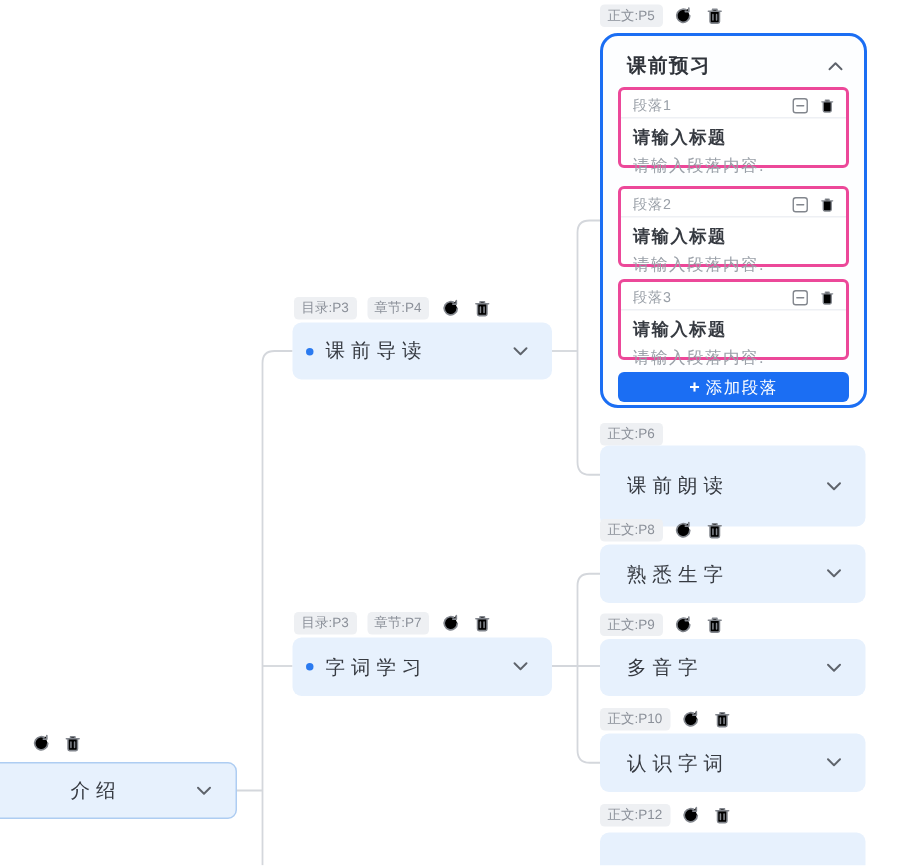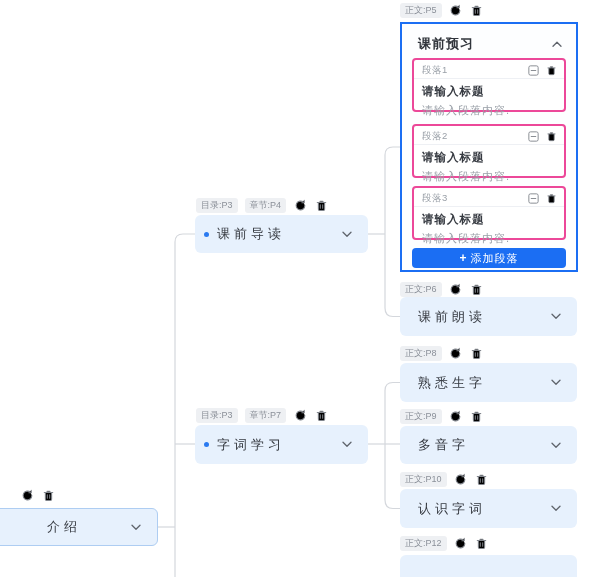--- a/index.html
+++ b/index.html
@@ -20,21 +20,21 @@
         padding:0 16px 0 18px;box-sizing:border-box;}
   .pill.bulleted{padding-left:9px;}
   .pill-label{font-size:13px;letter-spacing:4px;color:#363a41;white-space:nowrap;}
   .chev{margin-left:auto;color:#5f646c;display:flex;flex:none;}
   .chev svg{width:10px;height:7px;display:block;}
   .dot{width:5px;height:5px;border-radius:50%;background:#2a7af0;margin-right:8px;flex:none;}
   .pill.intro{border:1px solid #aecdf2;padding-left:76px;}
 
   
   .card{position:absolute;left:400px;top:22px;width:178px;height:250px;background:#fdfeff;
-        border:2px solid #1b6ef3;border-radius:0;box-sizing:border-box;}
+        border:2px solid #1b6ef3;border-radius:12px;box-sizing:border-box;}
   .card-header{display:flex;align-items:center;padding:11px 14px 0 16px;}
   .card-title{font-size:13px;font-weight:700;letter-spacing:1px;color:#30343b;}
   .para{position:absolute;left:10px;width:154px;height:54px;background:#fff;
         border:2px solid #ec4899;border-radius:4px;box-sizing:border-box;}
   .para-head{display:flex;align-items:center;height:16px;padding:2px 7px 0 8px;
              border-bottom:1px solid #eef0f4;}
   .para-label{font-size:9.5px;color:#9aa0a8;letter-spacing:.5px;}
   .para-icons{margin-left:auto;display:flex;align-items:center;gap:6px;color:#8b9099;}
   .para-icons .iconbtn{width:12px;height:12px;}
   .para-icons svg{width:11px;height:11px;}
@@ -219,35 +219,35 @@
       <div class="para-title">请输入标题</div>
       <div class="para-content">请输入段落内容.</div>
     </div>
 
     <button class="add-btn">
       <span class="add-plus">+</span>
       <span>添加段落</span>
     </button>
   </div>
 
-  <div class="toolbar" style="left:400px;top:282px;">
+  <div class="toolbar" style="left:400px;top:282px;flex-direction:column;">
     <span class="badge">正文:P6</span>
     <button class="iconbtn">
       <svg viewBox="0 0 14 14">
           <path d="M11.7 7a4.7 4.7 0 1 1-1.4-3.35" stroke="currentColor" stroke-width="1.2" stroke-linecap="round"></path>
           <path d="M11 1.5v2.5H8.5" stroke="currentColor" stroke-width="1.2" stroke-linecap="round" stroke-linejoin="round"></path>
         </svg>
     </button>
     <button class="iconbtn">
       <svg viewBox="0 0 14 14">
           <path d="M2.4 3.7h9.2M5.4 3.5V2.3h3.2v1.2M3.6 3.9v7.2c0 .7.5 1.2 1.2 1.2h4.4c.7 0 1.2-.5 1.2-1.2V3.9M5.7 6.2v3.8M8.3 6.2v3.8" stroke="currentColor" stroke-width="1.1" stroke-linecap="round" stroke-linejoin="round"></path>
         </svg>
     </button>
   </div>
-  <div class="pill" style="left:400px;top:297px;width:177px;height:39px;">
+  <div class="pill" style="left:400px;top:297px;width:177px;height:54px;">
     <span class="pill-label">课前朗读</span>
     <span class="chev">
       <svg viewBox="0 0 10 7">
           <path d="M1 1.2l4 4 4-4" stroke="currentColor" stroke-width="1.3" fill="none" stroke-linecap="round" stroke-linejoin="round"></path>
         </svg>
     </span>
   </div>
 
   <div class="toolbar" style="left:400px;top:346px;">
     <span class="badge">正文:P8</span>

